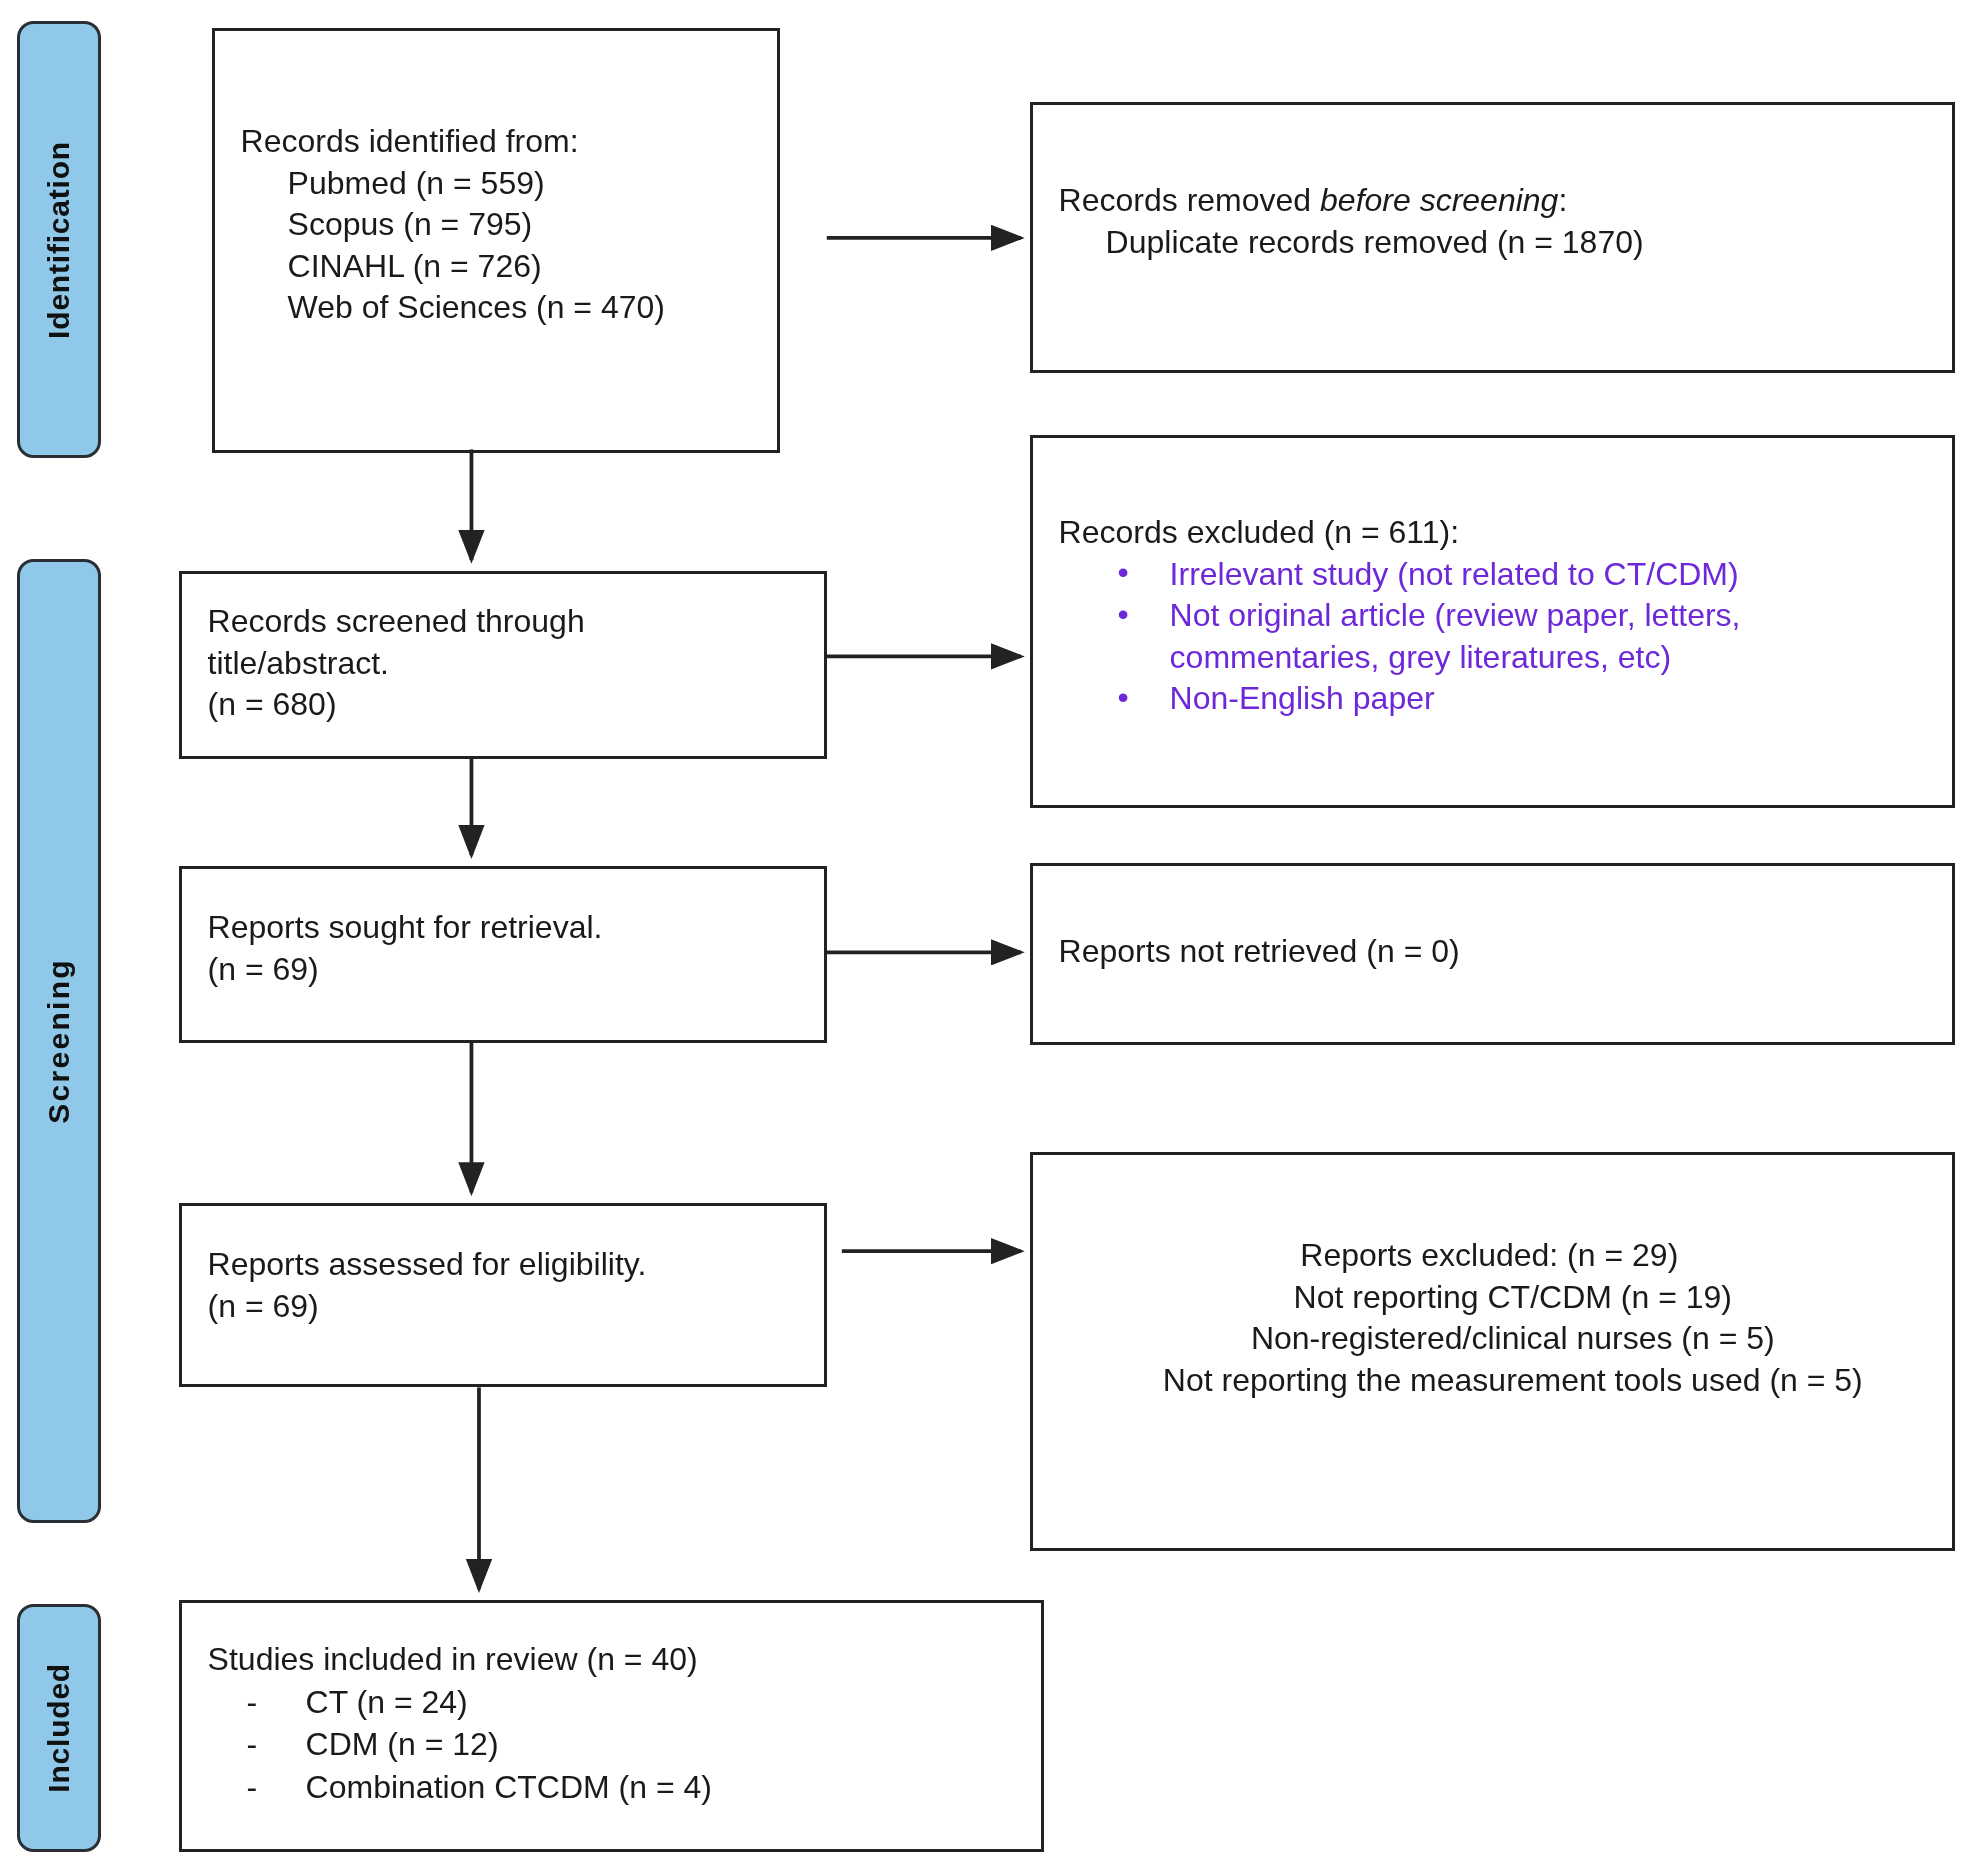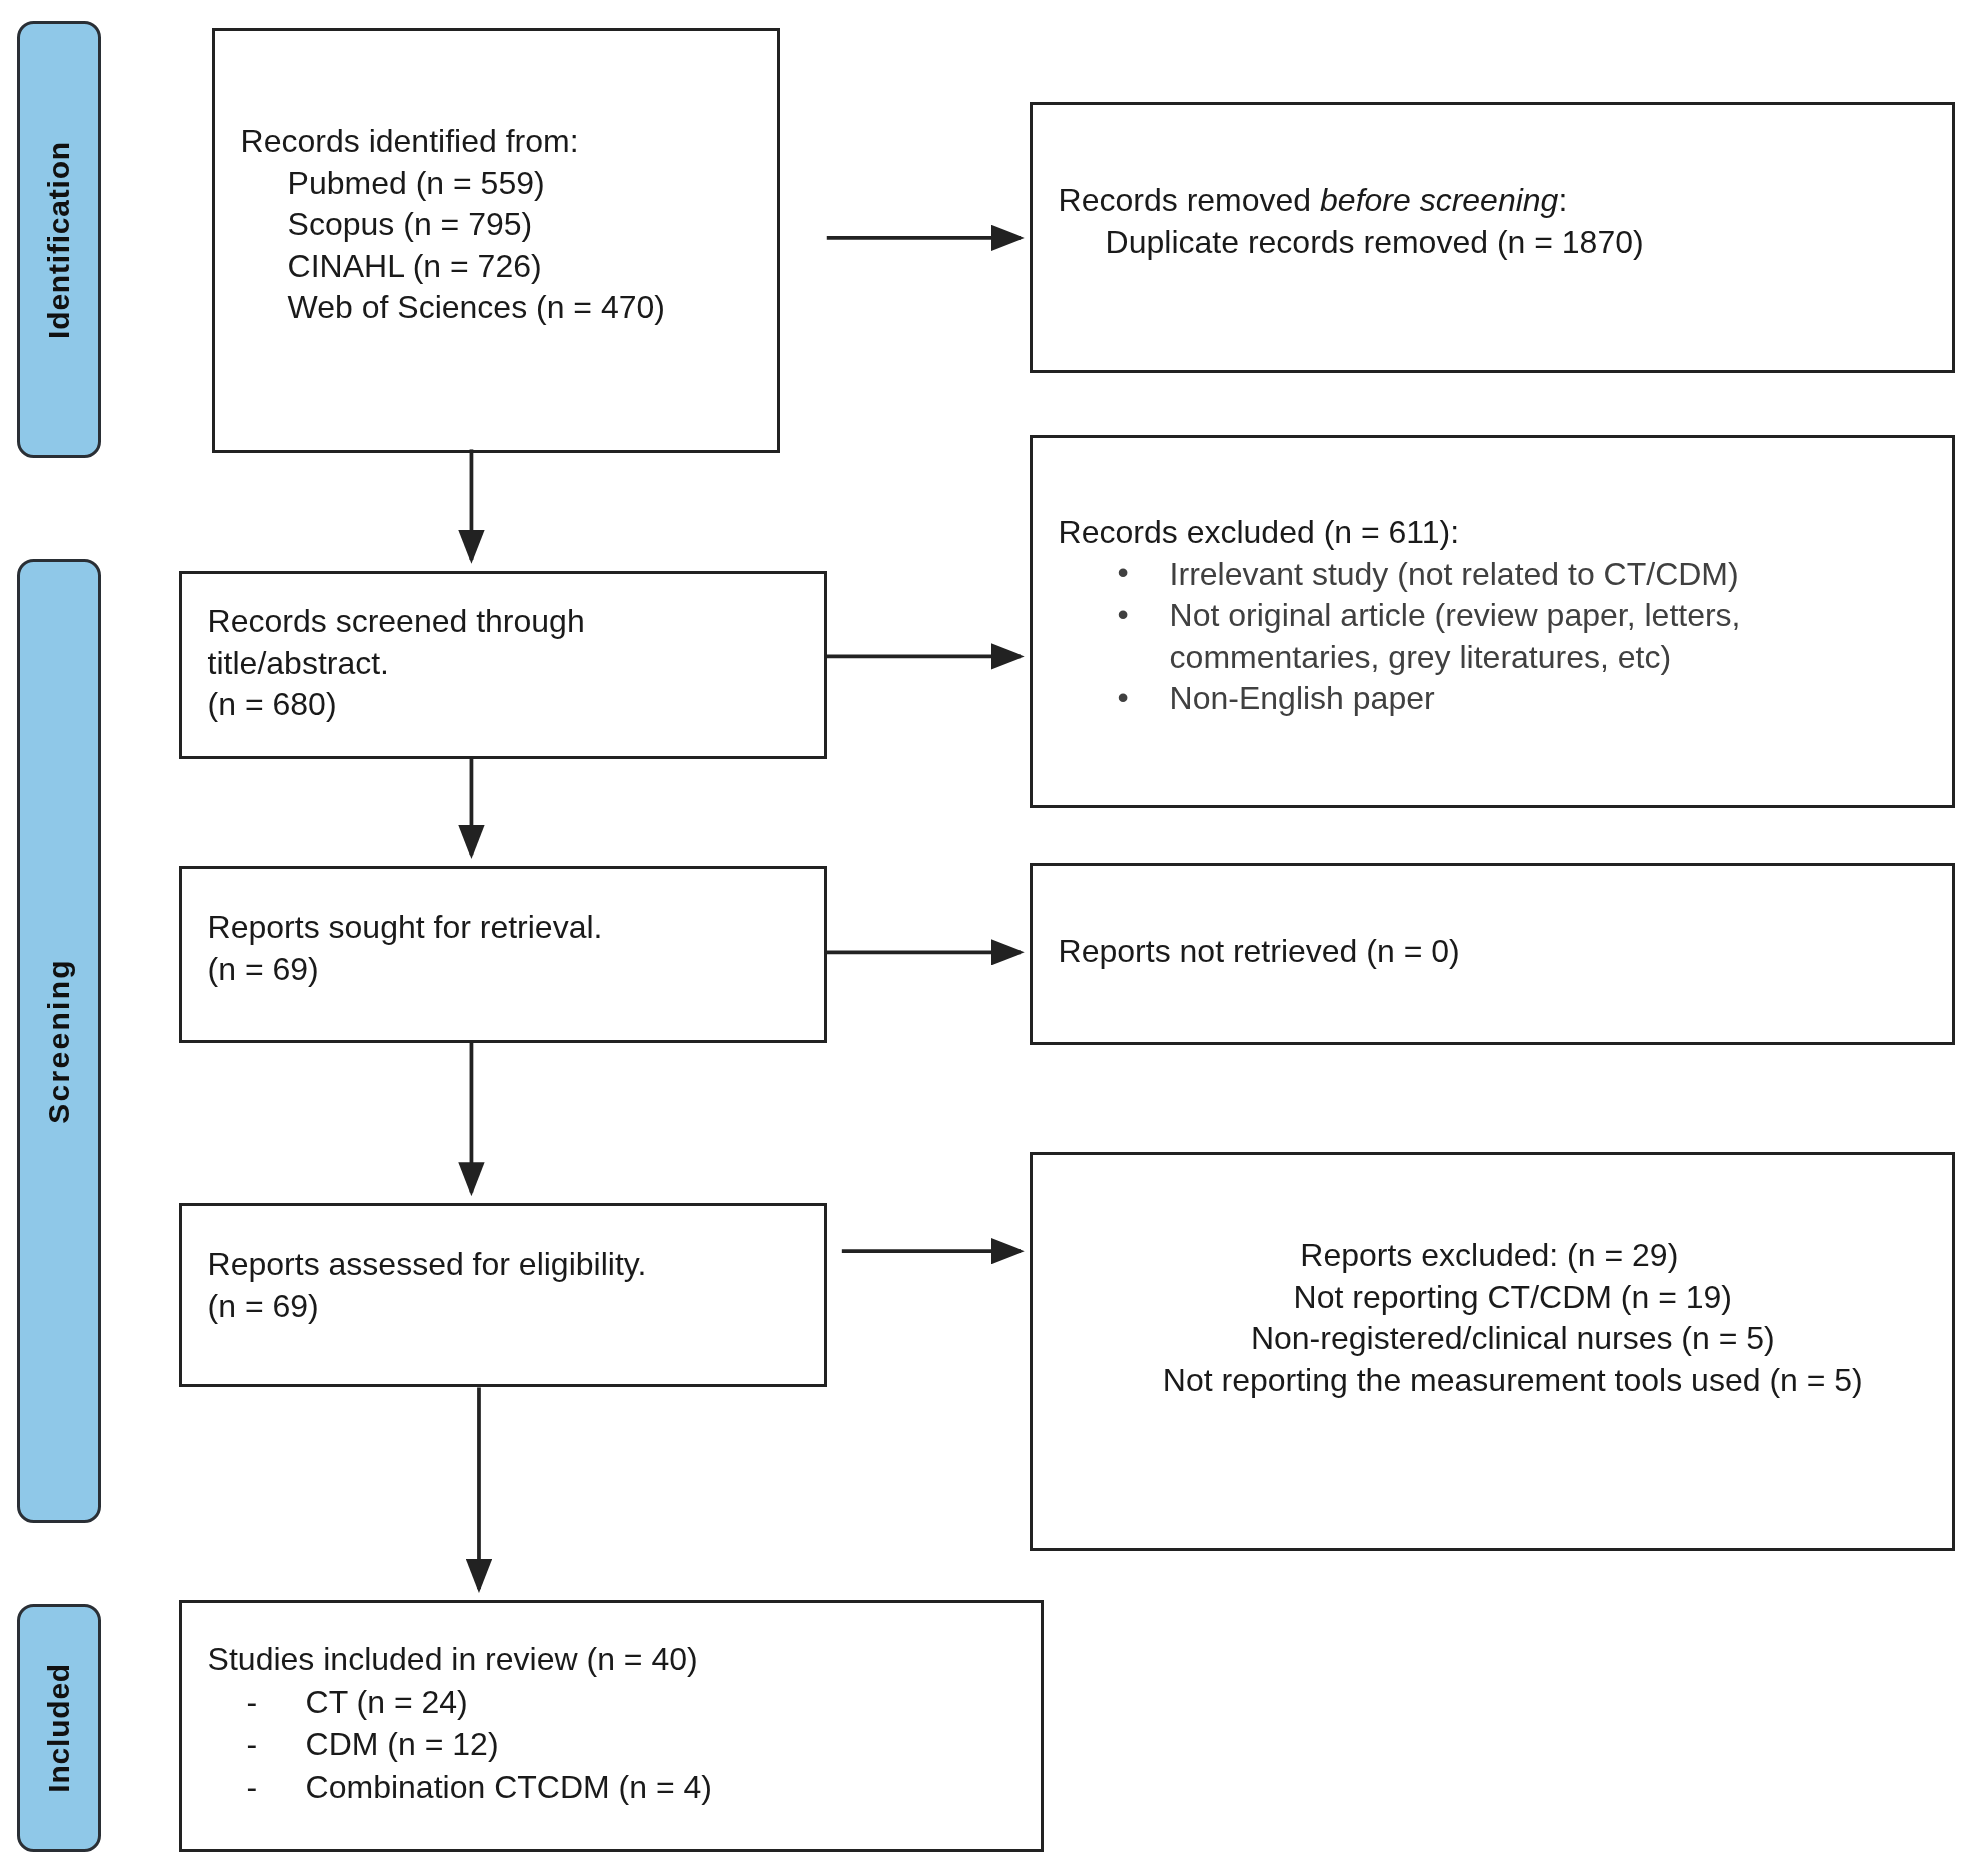--- a/index.html
+++ b/index.html
@@ -72,21 +72,21 @@
     list-style: none;
     margin: 0;
     padding: 0;
   }
   ul.bullets > li {
     position: relative;
     padding-left: 111px;
     font-size: 32px;
     line-height: 1.30;
     margin: 0;
-    color: #404040;
+    color: #6d28d9;
   }
   ul.bullets > li::before {
     content: "\2022";
     position: absolute;
     left: 59px;
     top: -1.5px;
     font-size: 32px;
     line-height: 1.30;
   }
 

